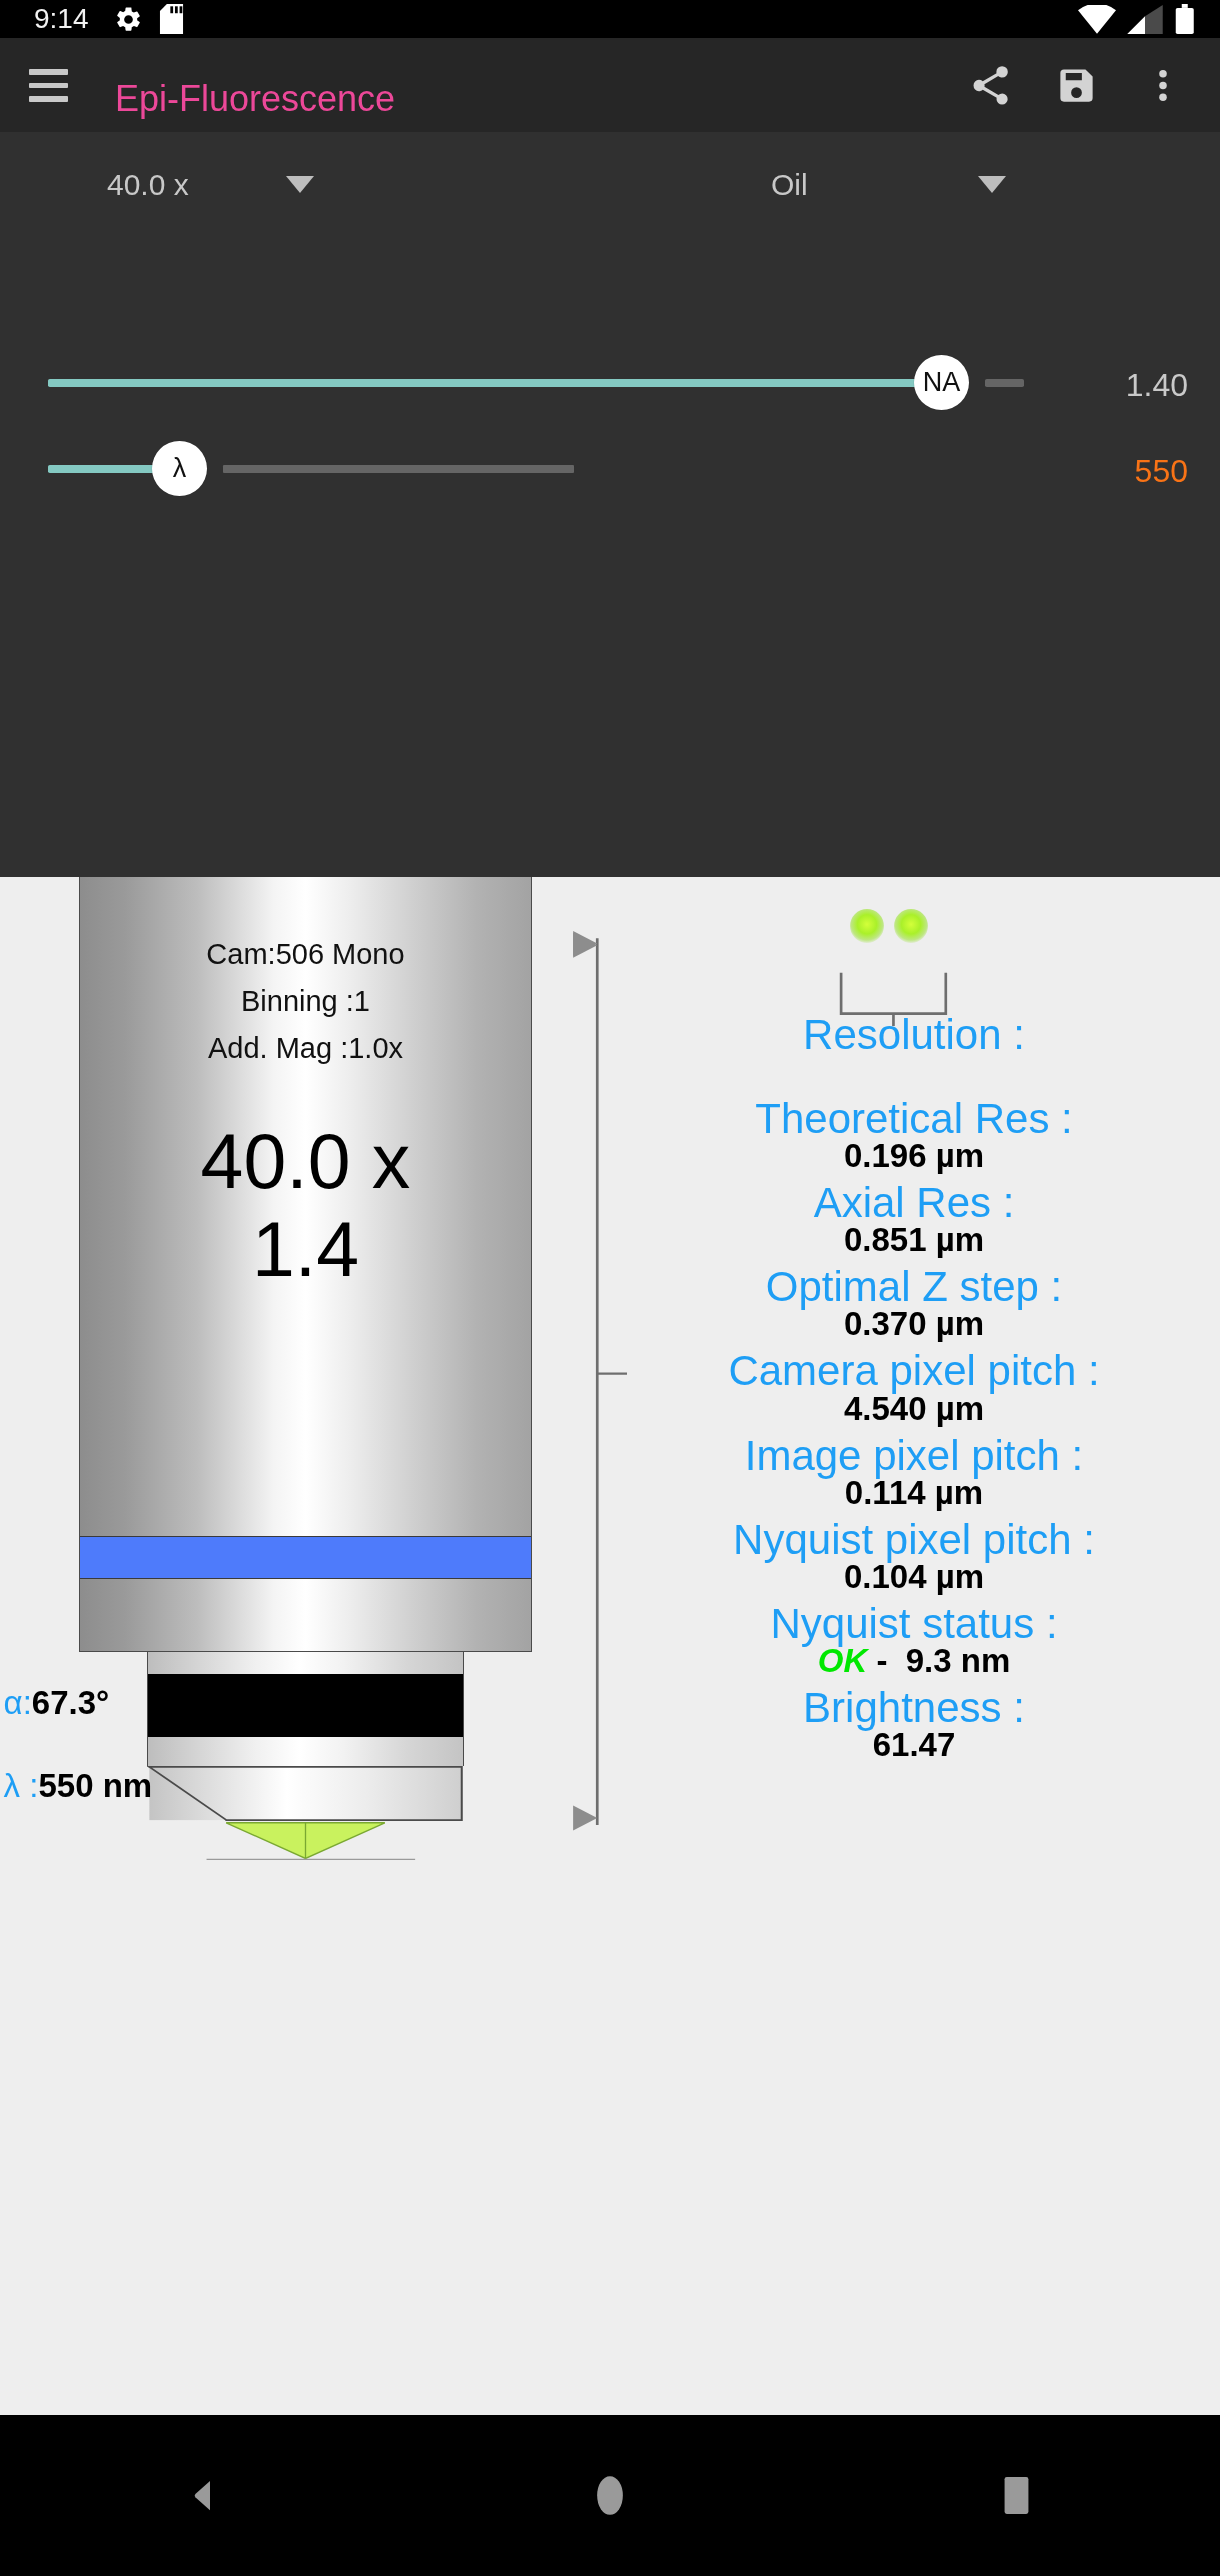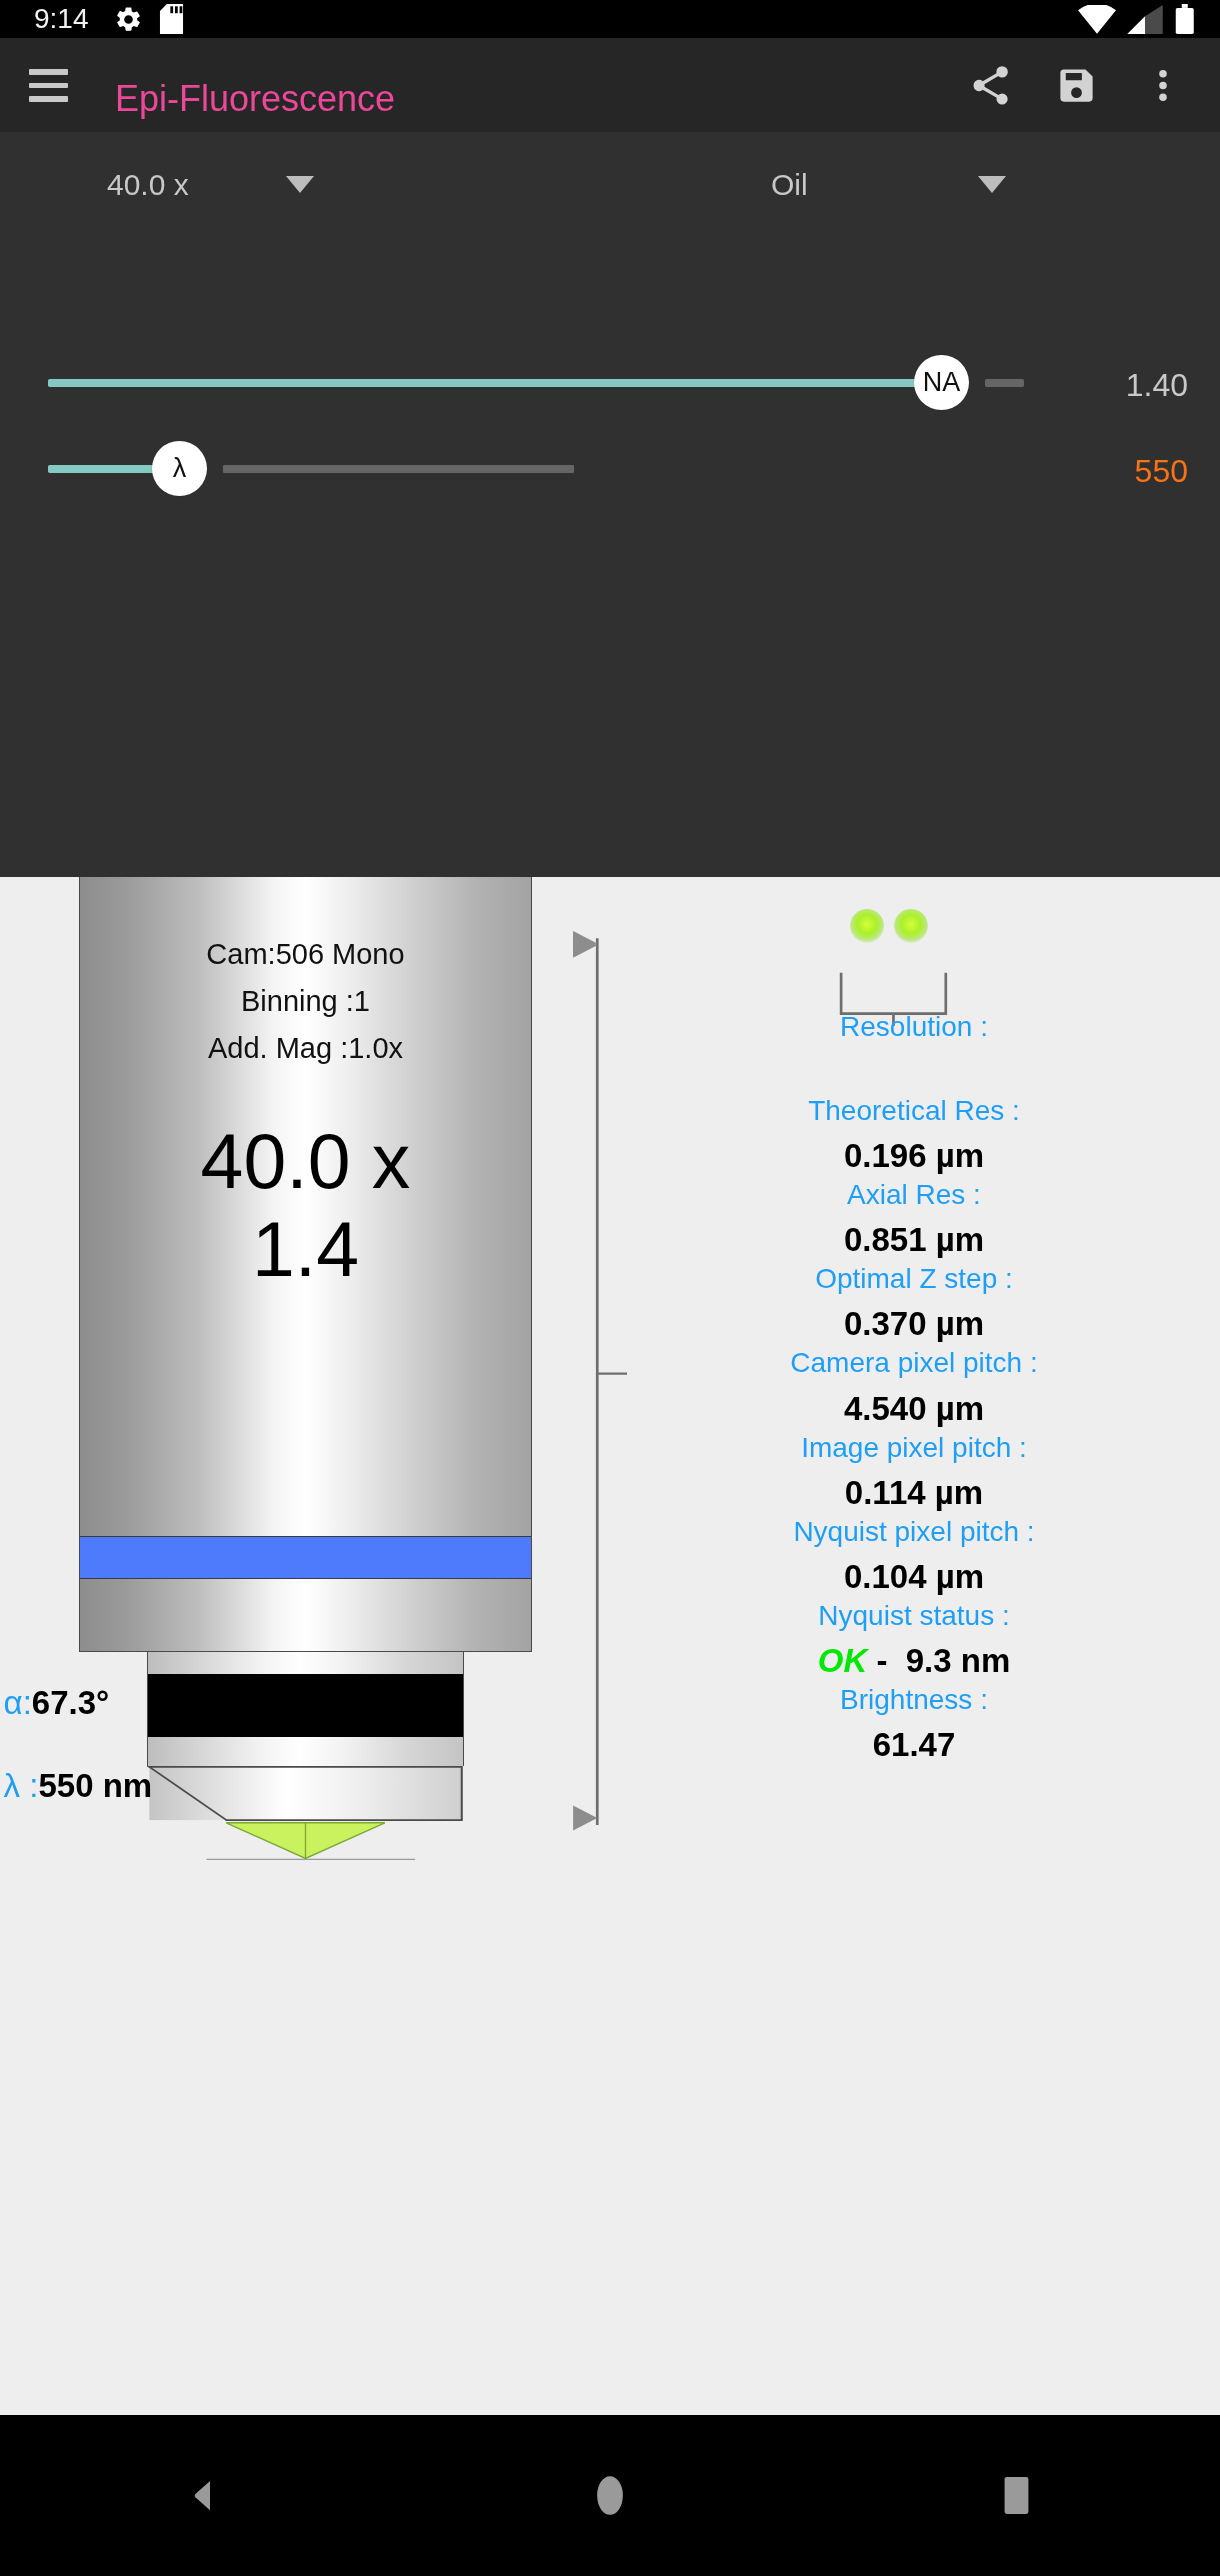--- a/index.html
+++ b/index.html
@@ -126,21 +126,21 @@
   .obj-tip { position: relative; width: 317px; margin-left: 68px; height: 55px; }
   .cone { position: relative; width: 317px; margin-left: 68px; height: 41px; }
 
   
   .data { position: absolute; left: 608px; top: 0; width: 612px; height: 100%; }
   .dot {
     position: absolute; width: 34px; height: 34px; border-radius: 50%;
     background: radial-gradient(circle at 50% 45%, #d3ff3a 0%, #aaf02a 38%, rgba(150,225,40,0.55) 62%, rgba(150,225,40,0.0) 78%);
   }
   .datarow { position: absolute; left: 0; width: 612px; text-align: center; white-space: nowrap; }
-  .d-lbl { color: #1e9ef5; font-size: 28px; text-align: right; }
+  .d-lbl { color: #1e9ef5; font-size: 42px; text-align: right; }
   .d-val { color: #000; font-size: 33px; font-weight: bold; }
   .d-ok { color: #00e800; font-size: 33px; font-weight: bold; font-style: italic; }
 
   
   .blrow { position: absolute; left: 3.6px; white-space: nowrap; }
   .bl-lbl { color: #1e9ef5; font-size: 33px; }
   .bl-val { color: #000; font-size: 33px; font-weight: bold; }
 
   
   .navbar {

